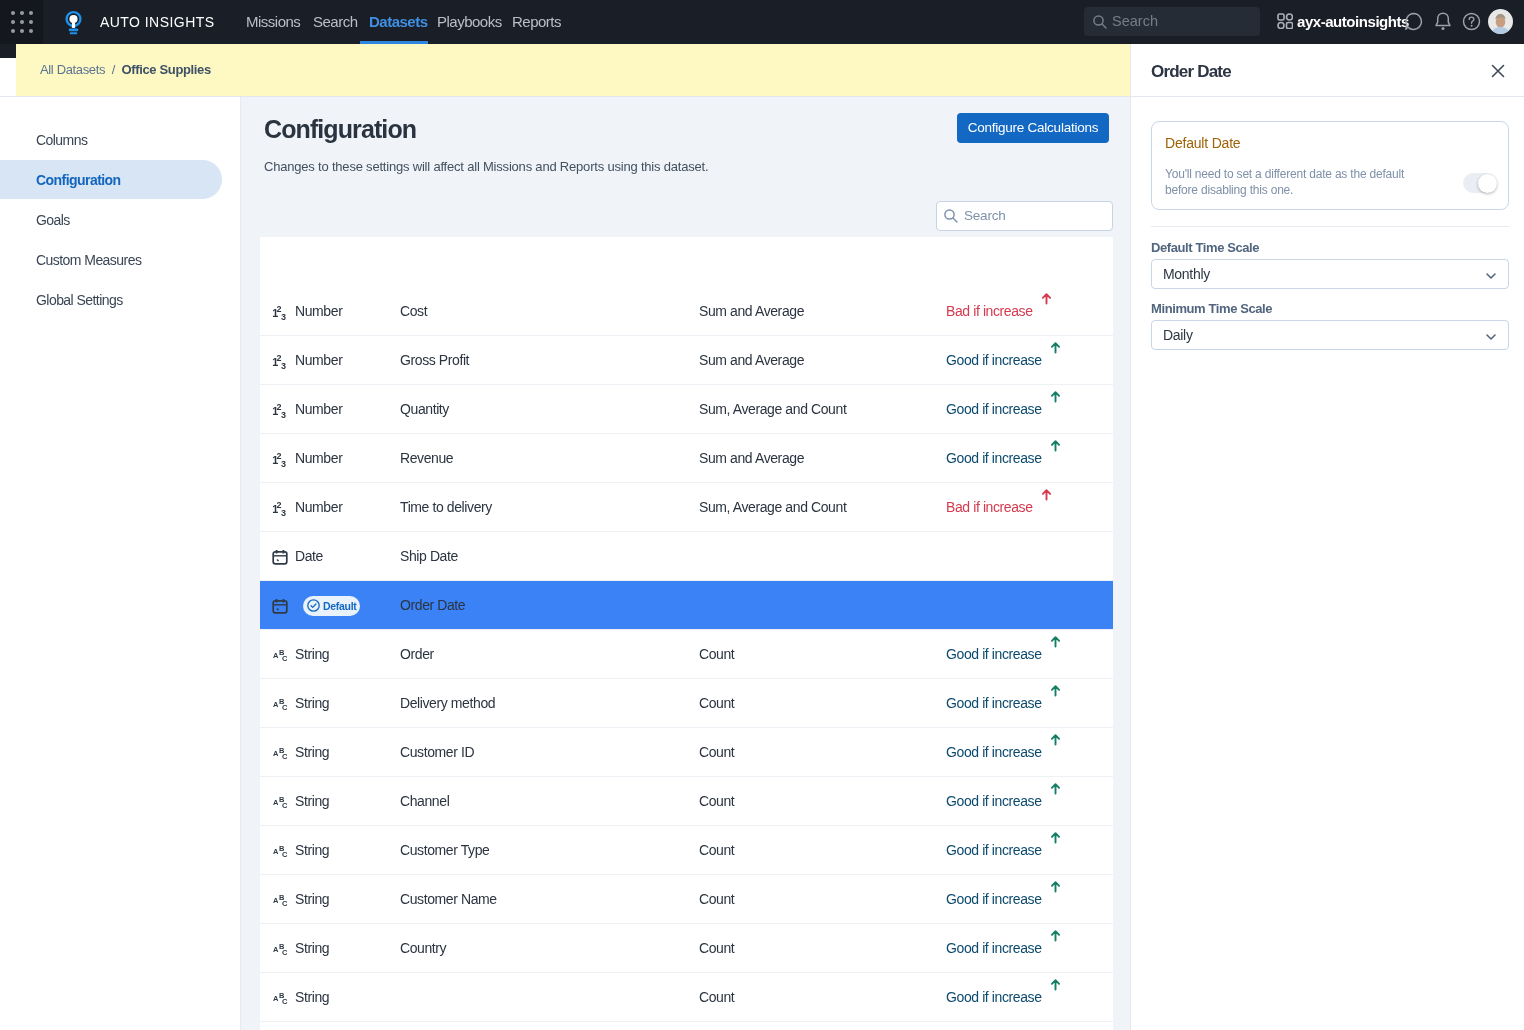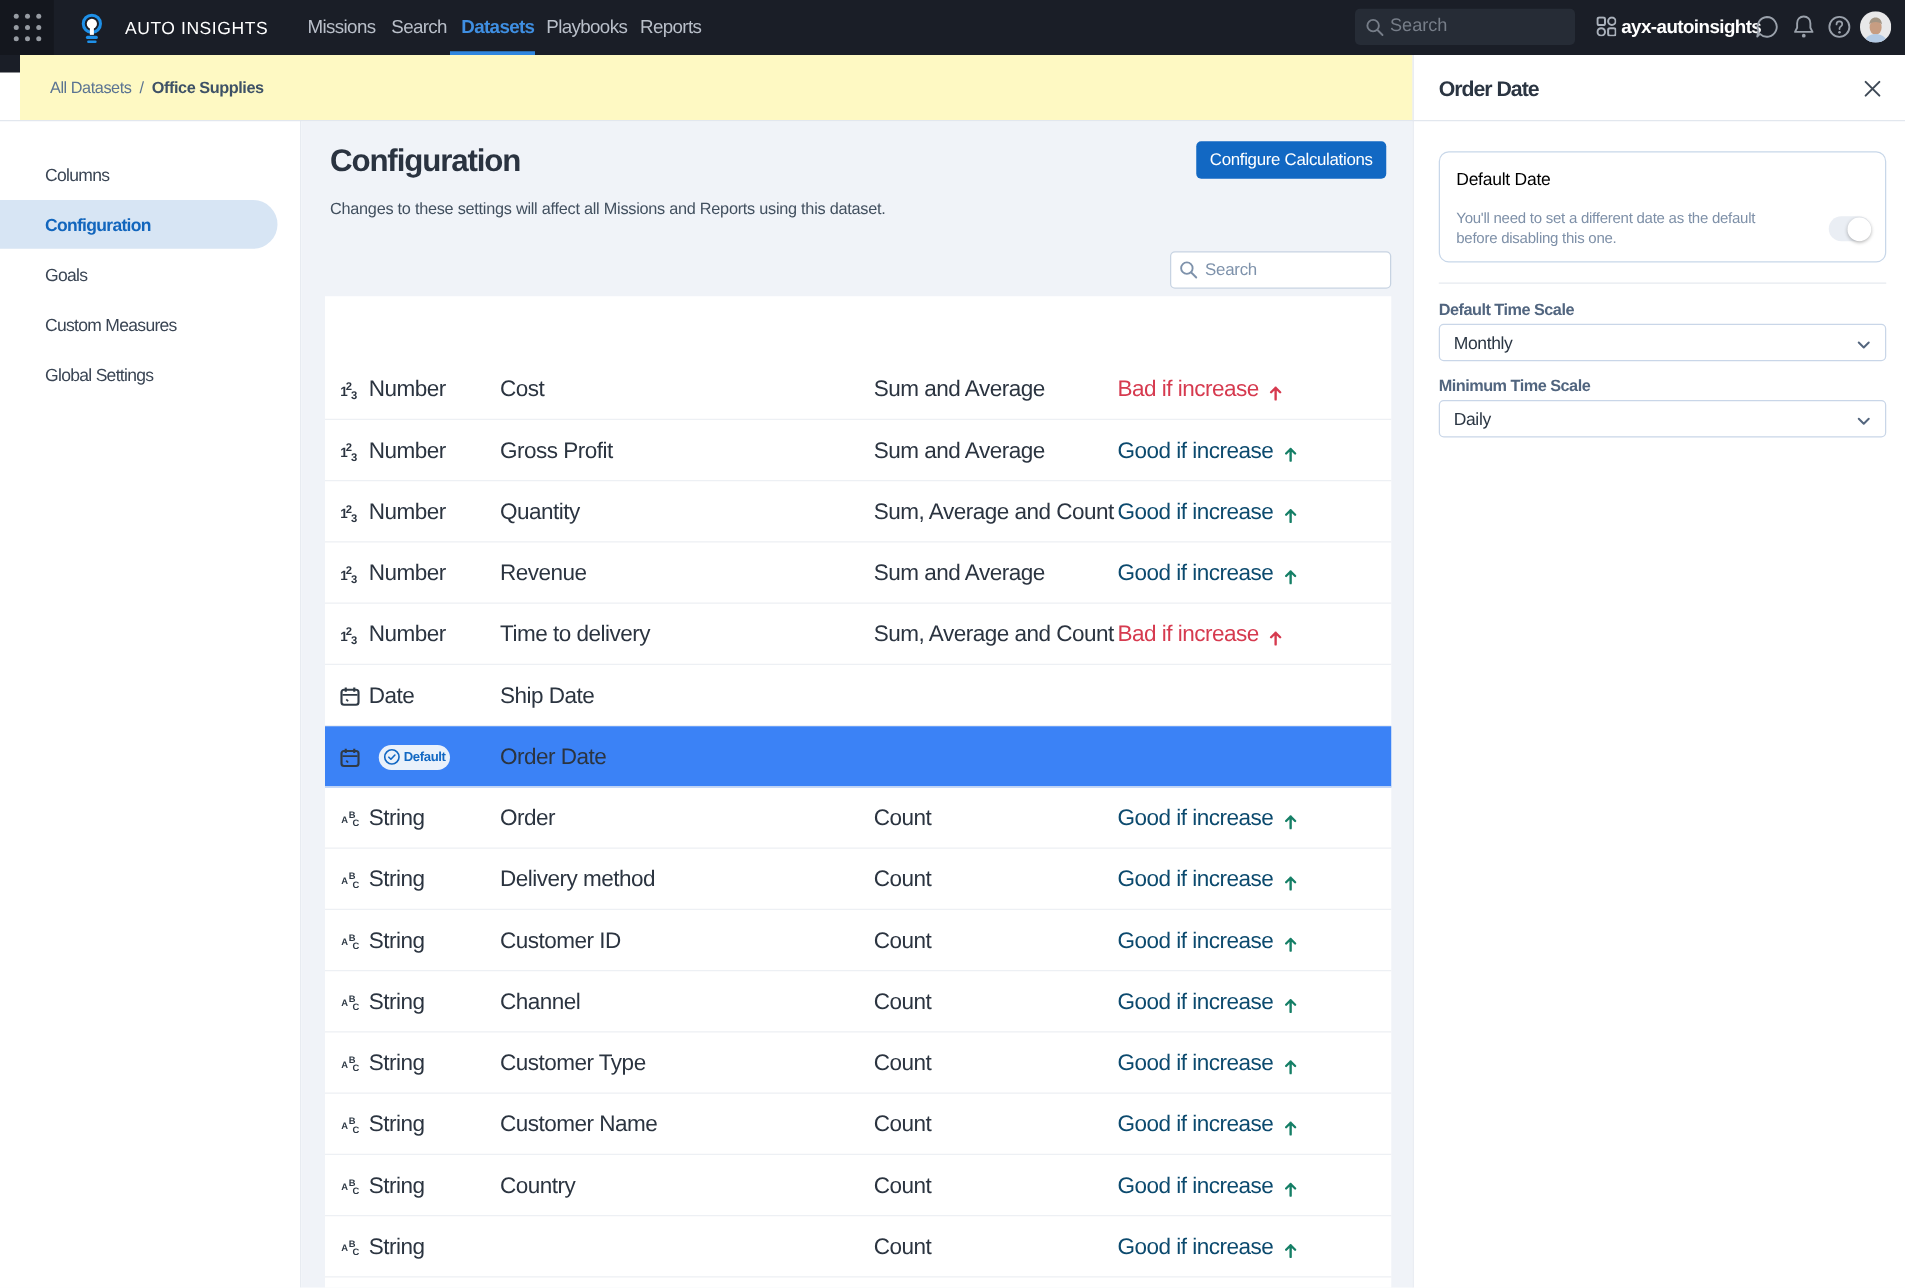--- a/index.html
+++ b/index.html
@@ -33,38 +33,38 @@
   .subtitle { position:absolute; left:23px; top:62px; font-size:13px; letter-spacing:-0.2px; color:#42505f; }
   .cfgbtn { position:absolute; left:716px; top:16px; width:152px; height:30px; background:#1268c3; border-radius:4px; color:#fff; font-size:13.5px; letter-spacing:-0.25px; text-align:center; line-height:30px; }
   .tblsearch { position:absolute; left:695px; top:104px; width:177px; height:30px; background:#fff; border:1px solid #c7d3e2; border-radius:4px; color:#7e92ab; font-size:13.5px; letter-spacing:-0.2px; line-height:28px; padding-left:27px; }
 
   
   .card { position:absolute; left:19px; top:140px; width:853px; height:793px; background:#fff; }
   .thead { position:absolute; left:0; top:0; width:853px; height:50px; border-bottom:1px solid #d9dee6; }
   .th { position:absolute; top:0; height:50px; line-height:50px; font-size:13px; letter-spacing:-0.5px; font-weight:700; color:#5a6a7f; }
   .row { position:absolute; left:0; width:853px; height:49px; border-bottom:1px solid #edf0f4; }
   .row.hl { background:#3b82f6; }
-  .cell { position:absolute; top:0; height:49px; line-height:49px; font-size:18px; letter-spacing:-0.4px; color:#2b3440; white-space:nowrap; }
+  .cell { position:absolute; top:0; height:49px; line-height:49px; font-size:14px; letter-spacing:-0.4px; color:#2b3440; white-space:nowrap; }
   .icon16 { position:absolute; left:12px; top:16.5px; }
   .typelabel { left:35px; }
   .namecell { left:140px; }
   .calccell { left:439px; }
-  .sentcell { left:634px; display:flex; align-items:center; }
+  .sentcell { left:686px; display:flex; align-items:flex-start; }
   .good { color:#0c4a6e; }
   .bad { color:#d63a4f; }
   .sentcell svg { margin-left:7px; margin-top:5px; }
   .defbadge { position:absolute; left:43px; top:14.5px; height:20px; background:#e9f1fb; border-radius:10px; display:flex; align-items:center; padding:0 3px 0 4px; font-size:10.5px; letter-spacing:-0.3px; font-weight:700; color:#1268c3; }
   .defbadge svg { margin-right:3px; }
 
   
   .rpanel { position:absolute; left:1130px; top:44px; width:394px; height:986px; background:#fff; border-left:1px solid #e3e8ef; }
   .rtitle { position:absolute; left:20px; top:2px; height:52px; line-height:52px; font-size:17px; letter-spacing:-0.8px; font-weight:700; color:#2b3542; }
   .rclose { position:absolute; left:360px; top:20px; }
   .rcard { position:absolute; left:20px; top:77px; width:358px; height:89px; border:1px solid #c8d7e9; border-radius:8px; }
-  .rcard h4 { position:absolute; left:13px; top:13px; font-size:14px; letter-spacing:-0.2px; font-weight:400; color:#000000; }
+  .rcard h4 { position:absolute; left:13px; top:13px; font-size:14px; letter-spacing:-0.2px; font-weight:400; color:#a16207; }
   .rcard p { position:absolute; left:13px; top:45px; width:256px; font-size:12px; letter-spacing:-0.2px; line-height:15.5px; color:#7e90a8; }
   .toggle { position:absolute; left:311px; top:51px; width:34px; height:20px; background:#eaeef4; border-radius:10px; }
   .toggle::after { content:""; position:absolute; right:0px; top:0.5px; width:19px; height:19px; border-radius:50%; background:#fff; box-shadow:0 1px 3px rgba(0,0,0,.3); }
   .rdivider { position:absolute; left:20px; top:182px; width:358px; height:1px; background:#e6eaf0; }
   .rlabel { position:absolute; left:20px; font-size:13px; letter-spacing:-0.4px; font-weight:700; color:#51657f; }
   .rselect { position:absolute; left:20px; width:358px; height:30px; border:1px solid #c9d6e8; border-radius:4px; font-size:14px; letter-spacing:-0.3px; color:#2c3744; line-height:28px; padding-left:11px; background:#fff; }
   .rselect svg { position:absolute; right:10px; top:9px; }
 </style>
 </head>
 <body>

